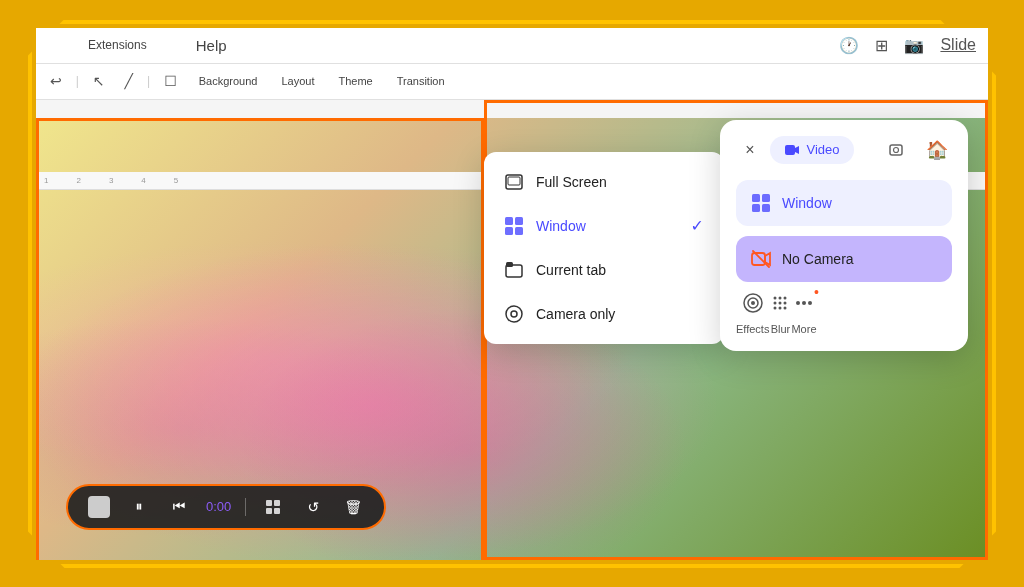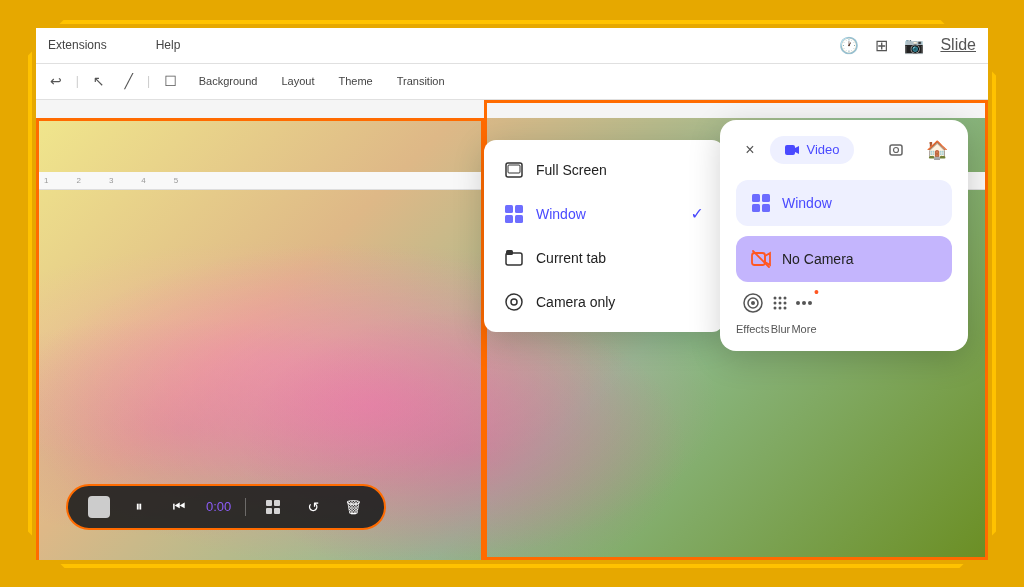--- a/index.html
+++ b/index.html
@@ -147,21 +147,21 @@
       width: 448px;
       height: 100%;
       border: 3px solid #FF6B00;
       pointer-events: none;
       z-index: 5;
     }
 
     
     .dropdown-panel {
       position: absolute;
-      top: 40px;
+      top: 52px;
       left: 448px;
       width: 240px;
       background: #fff;
       border-radius: 12px;
       box-shadow: 0 8px 32px rgba(0,0,0,0.18);
       padding: 8px 0;
       z-index: 10;
     }
     .dropdown-item {
       display: flex;
@@ -387,22 +387,22 @@
 
 <div class="outer-border">
   <div class="corner-tl"></div>
   <div class="corner-tr"></div>
   <div class="corner-br"></div>
   <div class="corner-bl"></div>
 
   <div class="main-area">
 
     <div class="top-bar">
-      <span style="font-size:12px;color:#444;cursor:pointer;">Extensions</span>
-      <span style="font-size:12px;color:#444;cursor:pointer;padding-left:33px;">Help</span>
+      <span style="font-size:12px;color:#444;cursor:pointer;margin-left:40px;">Extensions</span>
+      <span style="font-size:15px;color:#444;cursor:pointer;padding-left:33px;">Help</span>
 
       <div style="margin-left:auto;display:flex;gap:16px;align-items:center;">
         <span style="font-size:16px;color:#555;cursor:pointer;">🕐</span>
         <span style="font-size:16px;color:#555;cursor:pointer;">⊞</span>
         <span style="font-size:16px;color:#555;cursor:pointer;">📷</span>
         <span style="font-size:16px;color:#555;text-decoration:underline;">Slide</span>
       </div>
     </div>
 
     <div class="toolbar">

